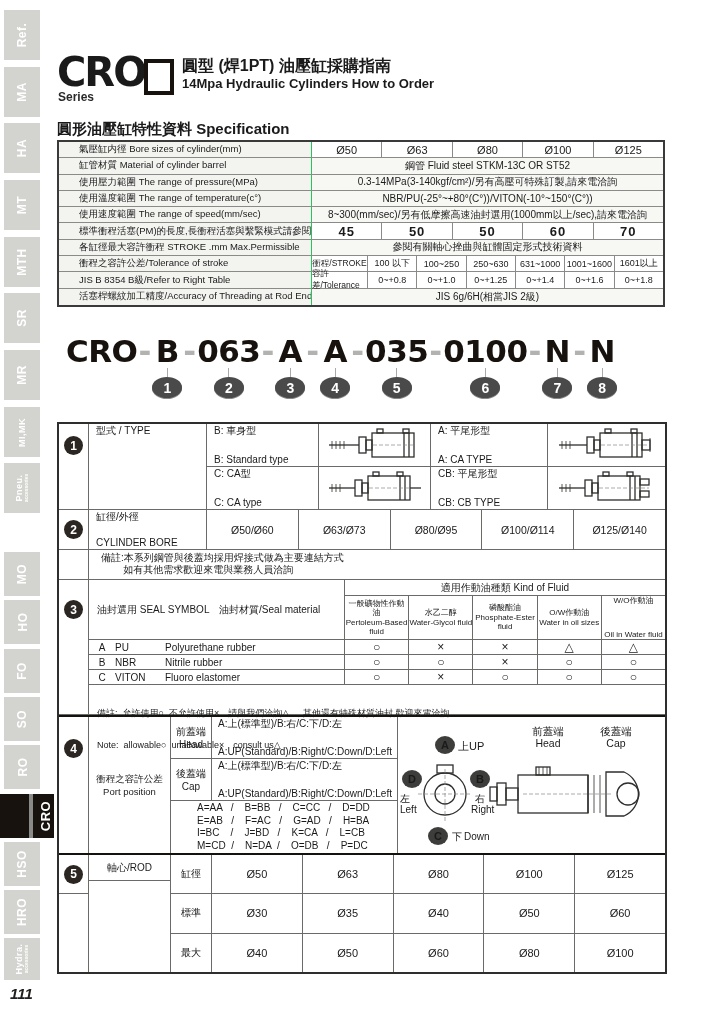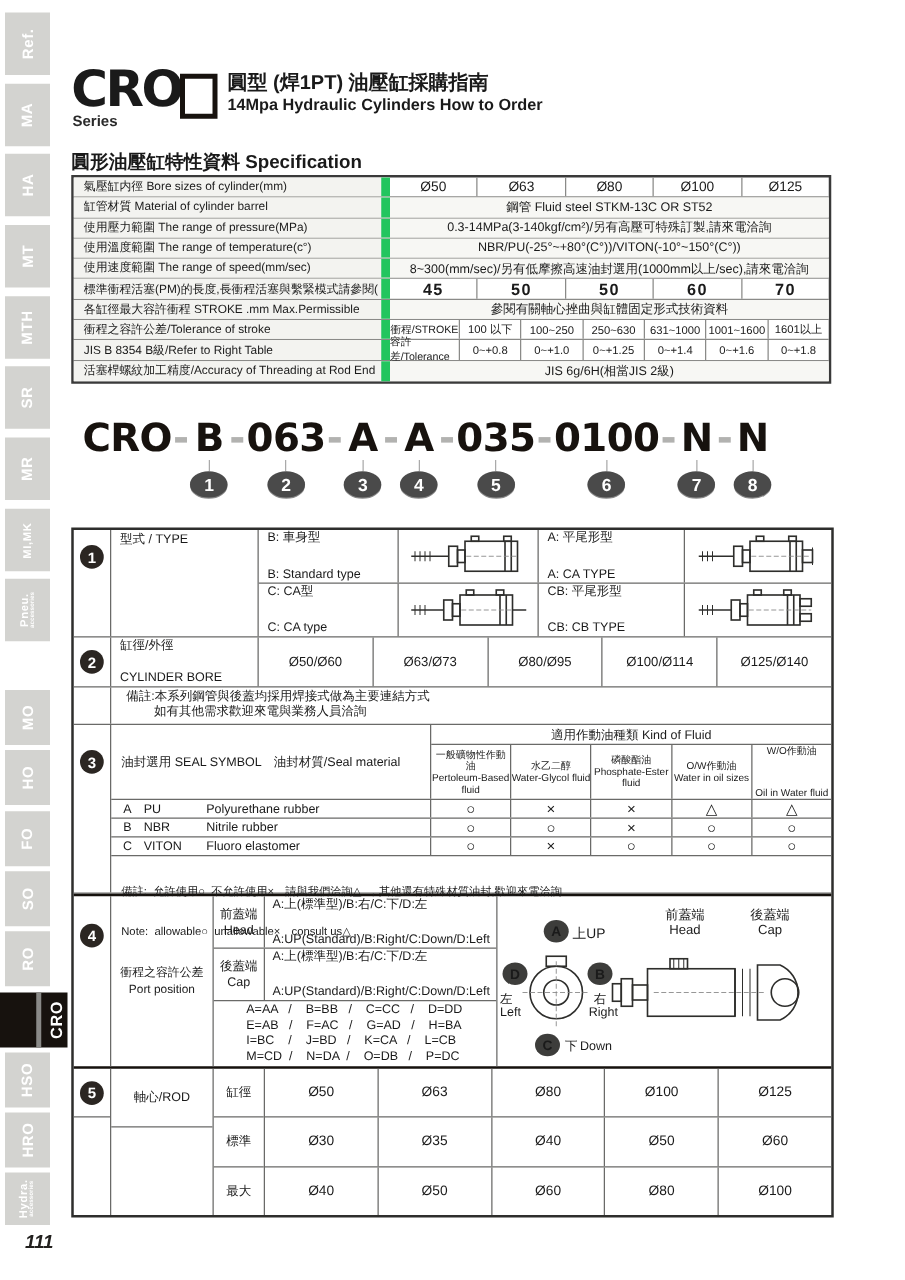--- a/index.html
+++ b/index.html
@@ -9,35 +9,35 @@
   
   .tab{position:absolute;left:4px;width:36px;background:#d3d3d0;display:flex;align-items:center;justify-content:center;}
   .tab .rot{transform:rotate(-90deg);display:flex;flex-direction:column;align-items:center;line-height:1;}
   .tab .tl{color:#fff;font-weight:bold;font-size:12px;white-space:nowrap;letter-spacing:.5px;}
   .tab .ts{color:#fff;font-weight:bold;font-size:5px;white-space:nowrap;}
   .tab.small .tl{font-size:9px;}
   .tab.active{left:0;width:54px;background:#17120e;}
   .tab.active .stripe{position:absolute;left:29px;top:0;bottom:0;width:4px;background:#8a8a88;}
   .tab.active .rot{position:absolute;right:1px;top:0;bottom:0;left:36px;display:flex;align-items:center;justify-content:center;}
   .tab.active .tl{font-size:13px;}
-  .pageno{position:absolute;left:20px;top:985px;font-size:15px;font-weight:bold;font-style:italic;color:#22201e;}
+  .pageno{position:absolute;left:10px;top:985px;font-size:15px;font-weight:bold;font-style:italic;color:#22201e;}
 
   
   .logo{position:absolute;left:57px;top:52px;font-size:40px;font-weight:bold;letter-spacing:-2px;line-height:1;font-family:"DejaVu Sans",sans-serif;}
   .logosub{position:absolute;left:58px;top:90px;font-size:12px;font-weight:bold;color:#2a2a2a;}
   .hsq{position:absolute;left:144px;top:59px;width:22px;height:28px;border:4px solid #17120e;}
   .htzh{position:absolute;left:182px;top:56px;font-size:16px;font-weight:bold;}
   .hten{position:absolute;left:182px;top:76px;font-size:13px;font-weight:bold;}
 
   
   .spectitle{position:absolute;left:57px;top:120px;font-size:15px;font-weight:bold;}
   .spec{position:absolute;left:57px;top:140px;width:608px;border:2px solid #3a3a3a;box-sizing:border-box;background:#fff;}
   .sr{display:flex;height:16.3px;border-bottom:1px solid #8a8a88;box-sizing:border-box;}
   .sr:last-child{border-bottom:none;}
-  .sl{width:253px;padding-left:8px;display:flex;align-items:center;background:#f3f3f0;border-right:7px solid #22c55e;font-size:9.5px;box-sizing:border-box;white-space:nowrap;overflow:hidden;}
+  .sl{width:253px;padding-left:20px;display:flex;align-items:center;background:#f3f3f0;border-right:1px solid #22c55e;font-size:9.5px;box-sizing:border-box;white-space:nowrap;overflow:hidden;}
   .sc{flex:1;display:flex;align-items:center;justify-content:center;border-right:1px solid #8a8a88;font-size:11px;box-sizing:border-box;}
   .sc:last-child,.ss:last-child{border-right:none;}
   .ss{flex:1;display:flex;align-items:center;justify-content:center;font-size:10px;background:#f7f7f4;}
   .big{font-size:13px;font-weight:bold;letter-spacing:1px;}
   .st0{width:56px;flex:none;font-size:8.5px;}
   .stc{font-size:9px;}
 
   
   .code-row{position:absolute;left:66px;top:334px;display:flex;align-items:flex-start;}
   .code-col{display:flex;flex-direction:column;align-items:center;}
@@ -599,21 +599,21 @@
     </div>
 
     <div class="sec" style="height:117px;border-bottom:none;">
       <div class="s5col" style="width:30px;border-right:1px solid #6a6a68;">
         <div class="s5cell" style="height:39px;">
             <div class="badge">5</div>
           </div>
         <div style="flex:1;"></div>
       </div>
       <div class="s5col" style="width:82px;border-right:1px solid #6a6a68;">
-        <div class="s5cell" style="height:47px;">
+        <div class="s5cell" style="height:26px;">
             <span>軸心/ROD</span>
           </div>
         <div style="flex:1;"></div>
       </div>
       <div class="s5col" style="width:41px;border-right:1px solid #6a6a68;">
         <div class="s5cell" style="flex:1;">缸徑</div>
         <div class="s5cell" style="flex:1;">標準</div>
         <div class="s5cell" style="flex:1;">最大</div>
       </div>
       <div class="s5vals">

